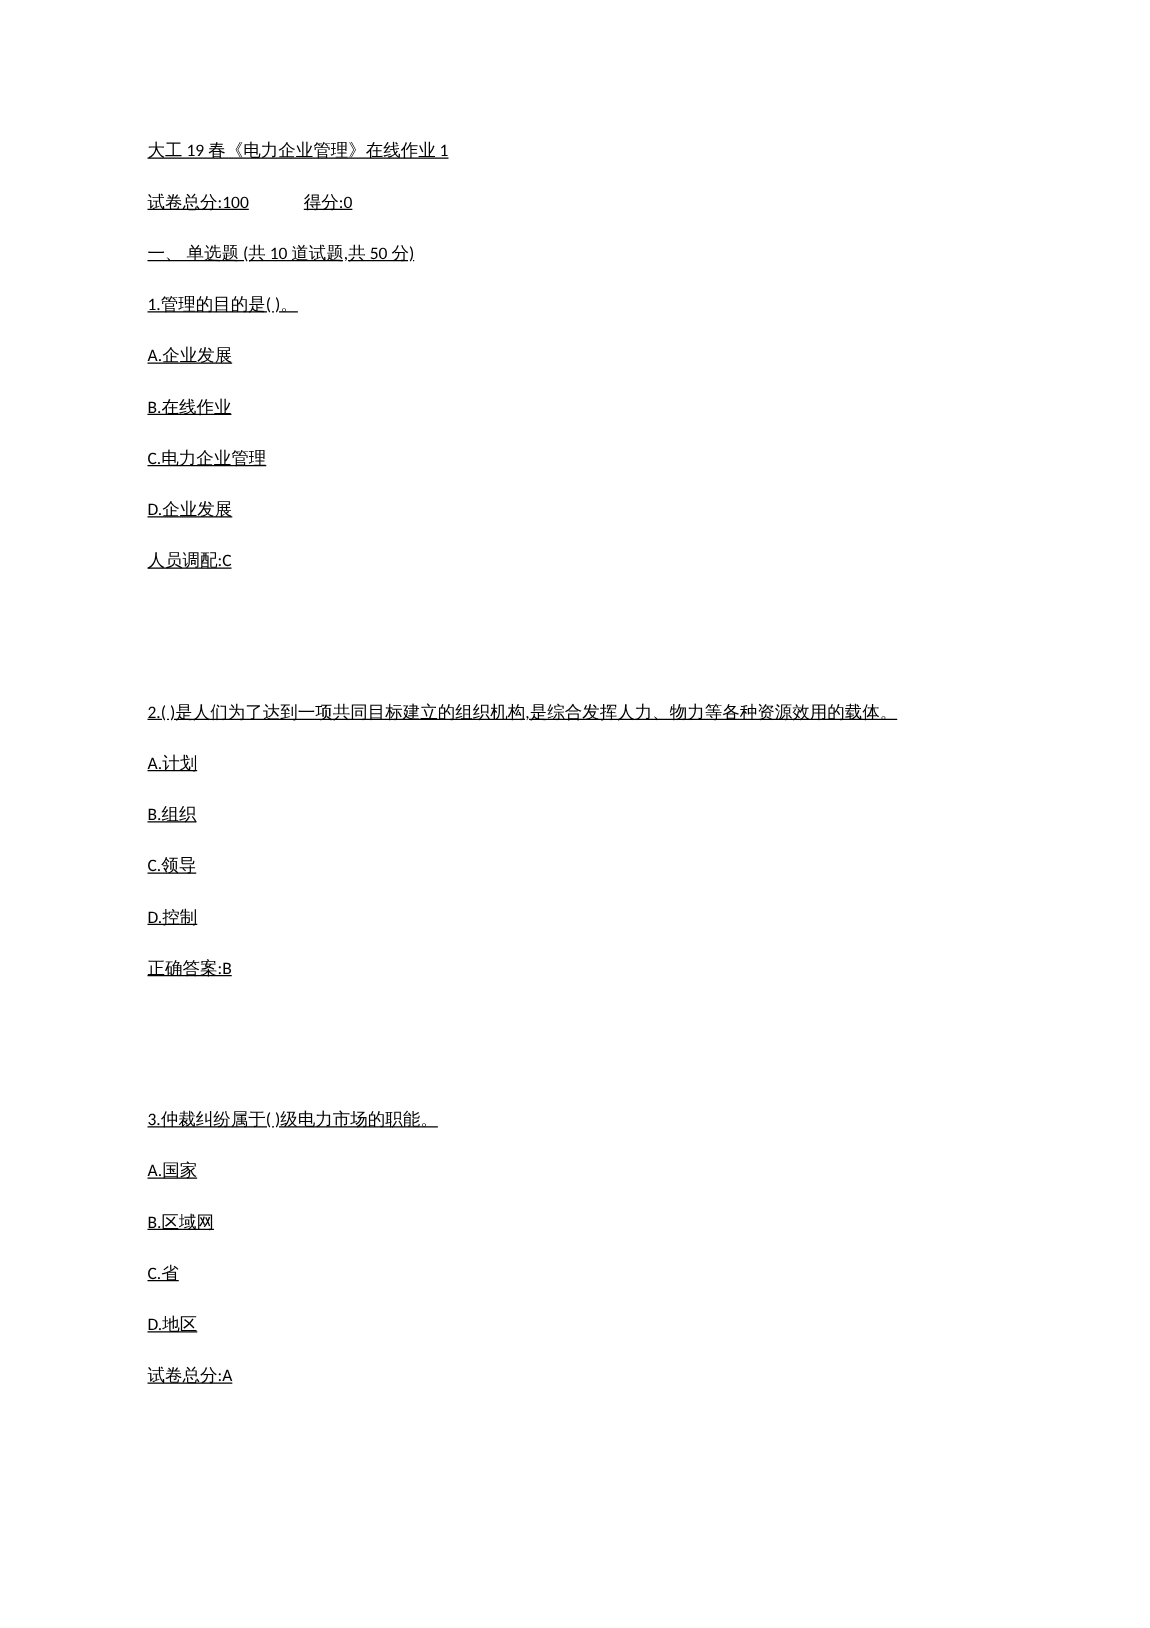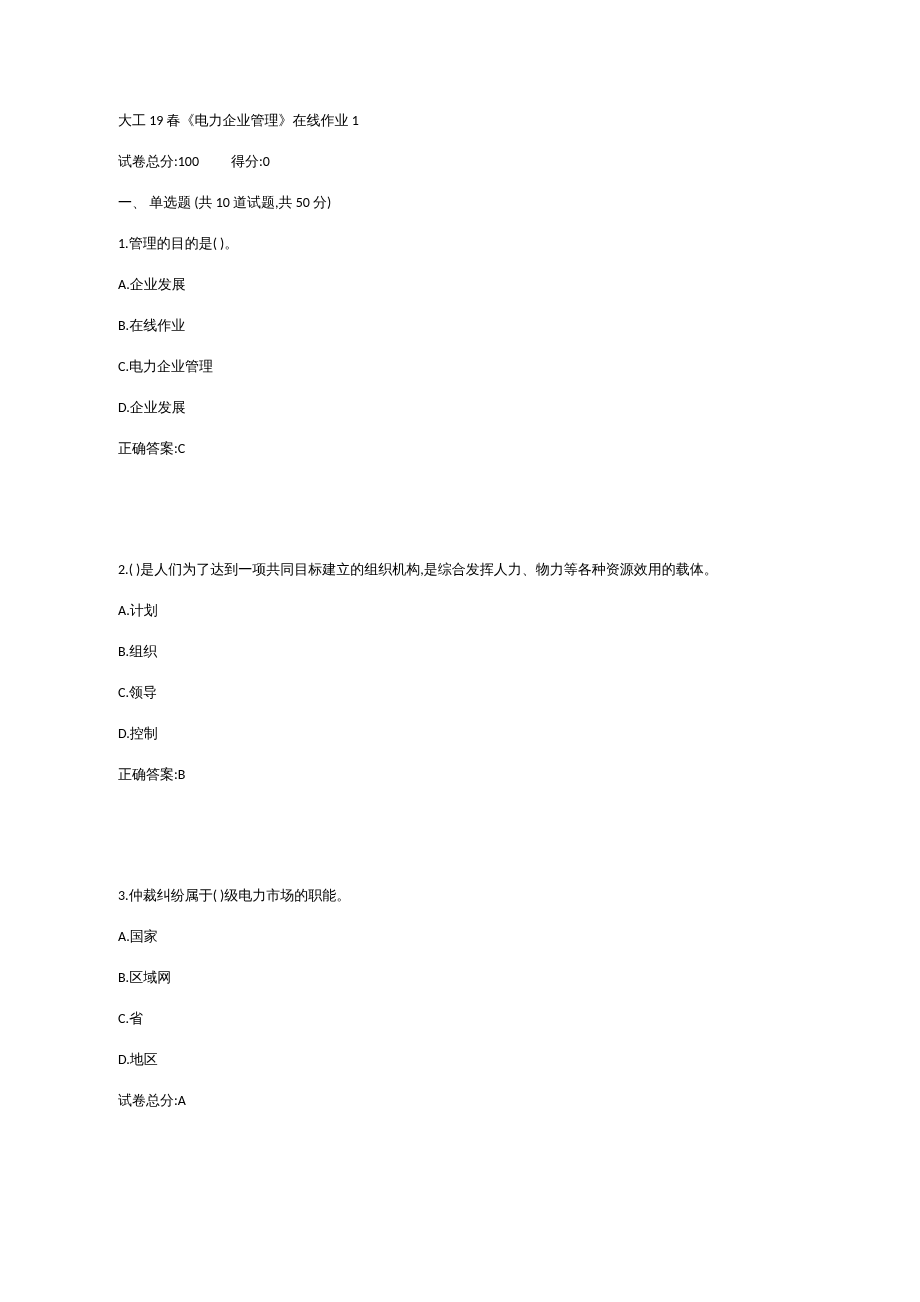--- a/index.html
+++ b/index.html
@@ -12,47 +12,48 @@
       height: 1302px;
       background: #ffffff;
       font-family: "Calibri", "SimSun", "宋体", sans-serif;
       font-size: 14px;
       color: #000000;
       padding: 110px 118px 60px 118px;
       line-height: 1.5;
     }
     .line {
       margin-bottom: 20px;
+      text-decoration: underline;
     }
     .section-gap {
       height: 80px;
     }
     .score-line {
       display: flex;
-      gap: 32px;
+      gap: 44px;
     }
   </style>
 </head>
 <body>
 
 <div class="line">大工 19 春《电力企业管理》在线作业 1</div>
 
 <div class="line score-line">
   <span>试卷总分:100</span>
   <span>得分:0</span>
 </div>
 
 <div class="line">一、 单选题 (共 10 道试题,共 50 分)</div>
 
 <div class="line">1.管理的目的是( )。</div>
 <div class="line">A.企业发展</div>
 <div class="line">B.在线作业</div>
 <div class="line">C.电力企业管理</div>
 <div class="line">D.企业发展</div>
-<div class="line">正确答案:C</div>
+<div class="line">人员调配:C</div>
 
 <div class="section-gap"></div>
 
 <div class="line">2.( )是人们为了达到一项共同目标建立的组织机构,是综合发挥人力、物力等各种资源效用的载体。</div>
 <div class="line">A.计划</div>
 <div class="line">B.组织</div>
 <div class="line">C.领导</div>
 <div class="line">D.控制</div>
 <div class="line">正确答案:B</div>
 

